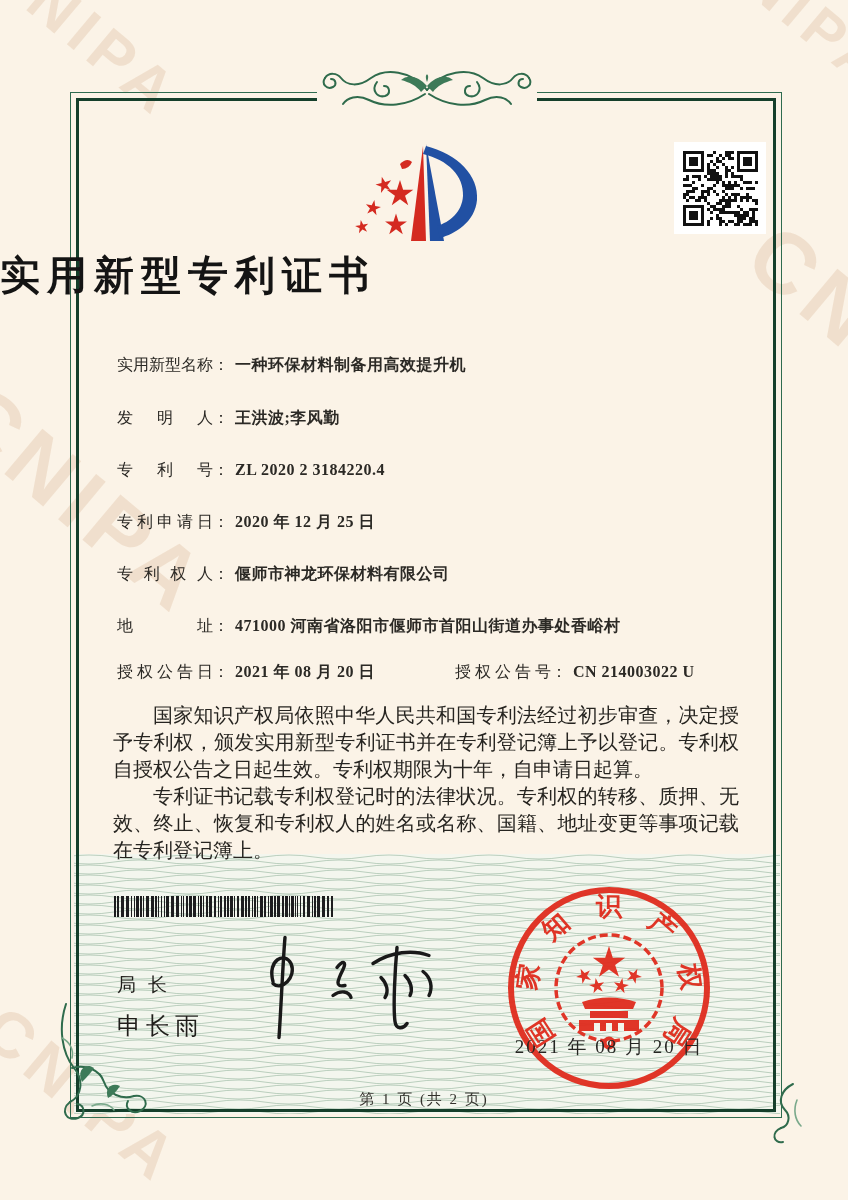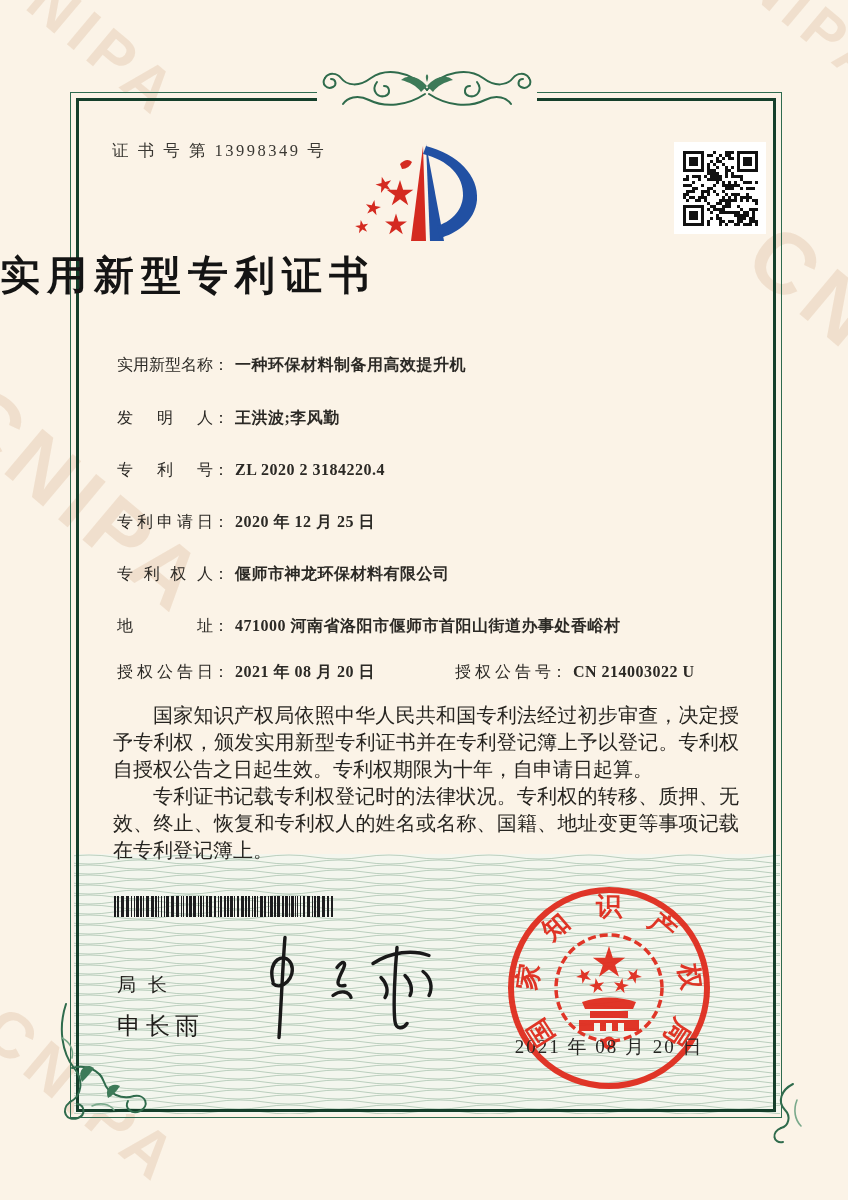--- a/index.html
+++ b/index.html
@@ -152,21 +152,20 @@
     <path class="lt" d="M10,40 C18,44 22,52 20,60"></path>
     <path class="lt" d="M40,108 C48,104 58,106 62,112"></path>
   </svg>
 
   <svg class="orn" style="left:753px;top:1080px;" width="55" height="70" viewBox="0 0 55 70">
     <path d="M40,4 C28,10 24,22 32,30 C38,36 36,46 28,48"></path>
     <path d="M28,48 C18,52 20,64 30,62"></path>
     <path class="lt" d="M44,20 C40,30 42,40 48,46"></path>
   </svg>
 
-  <div class="cert-no">证 书 号 第 13998349 号</div>
 
   <svg id="logo" viewBox="0 0 175 130">
     <polygon points="81,18 69,113 84,113" fill="#d42a20"></polygon>
     <polygon points="84,16 88,113 102,113" fill="#2150a3"></polygon>
     <path d="M84,18 C116,26 137,48 135,72 C133,94 113,106 98,110 L95,98 C108,94 120,84 121,68 C122,48 106,32 81,26 Z" fill="#2150a3"></path>
     <path d="M58,36 q7,-7 12,-2 q-3,7 -10,7 z" fill="#d42a20"></path>
     <use href="#star" transform="translate(58,66) scale(1.4)" fill="#d42a20"></use>
     <use href="#star" transform="translate(42,57) scale(0.85) rotate(-15)" fill="#d42a20"></use>
     <use href="#star" transform="translate(31,80) scale(0.8) rotate(10)" fill="#d42a20"></use>
     <use href="#star" transform="translate(54,97) scale(1.15)" fill="#d42a20"></use>
@@ -560,14 +559,15 @@
     <text class="seal-date" x="105" y="170" text-anchor="middle">2021 年 08 月 20 日</text>
   <text x="105" y="32" text-anchor="middle" class="seal-char" transform="rotate(-123 105 105)">国</text>
       <text x="105" y="32" text-anchor="middle" class="seal-char" transform="rotate(-82 105 105)">家</text>
       <text x="105" y="32" text-anchor="middle" class="seal-char" transform="rotate(-41 105 105)">知</text>
       <text x="105" y="32" text-anchor="middle" class="seal-char" transform="rotate(0 105 105)">识</text>
       <text x="105" y="32" text-anchor="middle" class="seal-char" transform="rotate(41 105 105)">产</text>
       <text x="105" y="32" text-anchor="middle" class="seal-char" transform="rotate(82 105 105)">权</text>
       <text x="105" y="32" text-anchor="middle" class="seal-char" transform="rotate(123 105 105)">局</text>
     </svg>
 
+  <div class="page-info">第 1 页 (共 2 页)</div>
 
 </div>
 
 </body></html>

